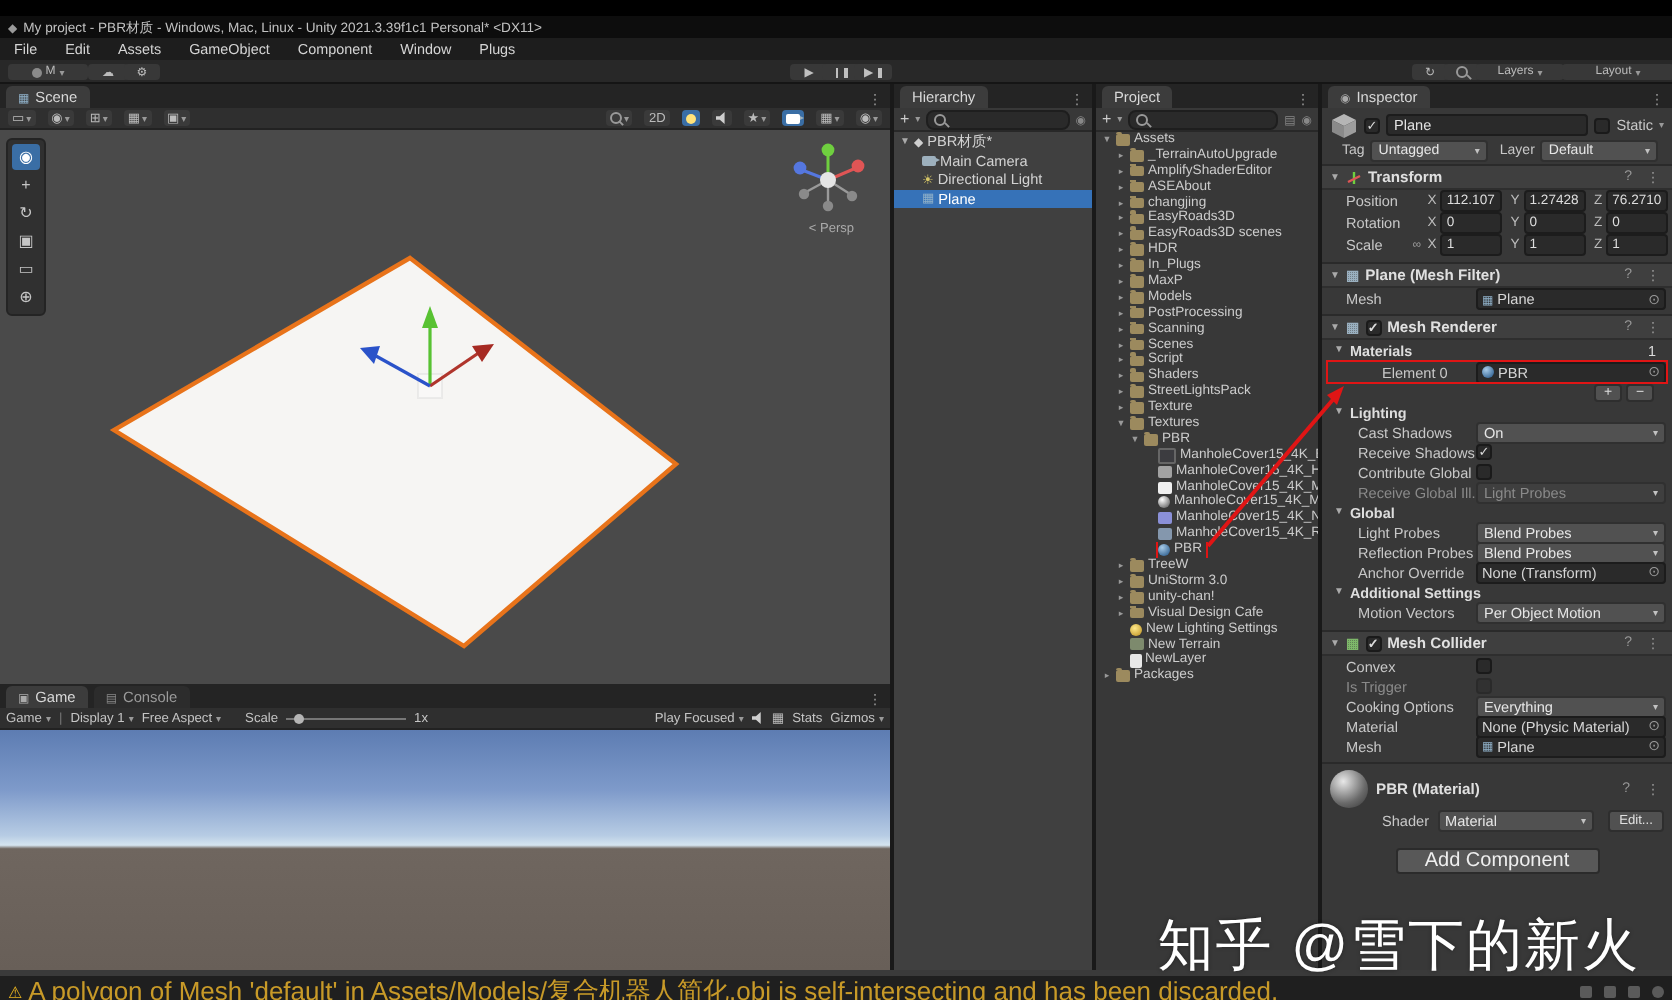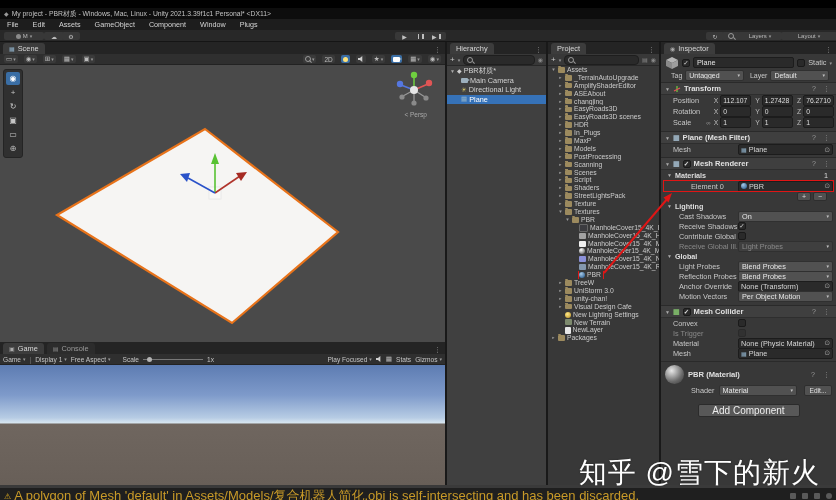--- a/index.html
+++ b/index.html
@@ -757,20 +757,24 @@
             </div>
           </div>
           <div class="irow ind">
             <span class="ilabel">Anchor Override</span>
             <div class="objf">
               <span class="objv">None (Transform)</span>
               <span class="picker">⊙</span>
             </div>
           </div>
         </div>
+      <div class="fold">
+        <span class="farrow">▼</span>
+          <span>Additional Settings</span>
+      </div>
       <div id="additional-rows">
           <div class="irow ind">
             <span class="ilabel">Motion Vectors</span>
             <div class="dd">
               <span class="ddv">Per Object Motion</span>
               <span class="dda">▾</span>
             </div>
           </div>
         </div>
 
@@ -785,20 +789,27 @@
         <span class="hmeta">⋮</span>
       </div>
       <div id="collider-rows">
           <div class="irow">
             <span class="ilabel">Convex</span>
             <div class="cb"></div>
           </div>
           <div class="irow">
             <span class="ilabel dim">Is Trigger</span>
             <div class="cb dim"></div>
+          </div>
+          <div class="irow">
+            <span class="ilabel">Cooking Options</span>
+            <div class="dd">
+              <span class="ddv">Everything</span>
+              <span class="dda">▾</span>
+            </div>
           </div>
           <div class="irow">
             <span class="ilabel">Material</span>
             <div class="objf">
               <span class="objv">None (Physic Material)</span>
               <span class="picker">⊙</span>
             </div>
           </div>
           <div class="irow">
             <span class="ilabel">Mesh</span>

